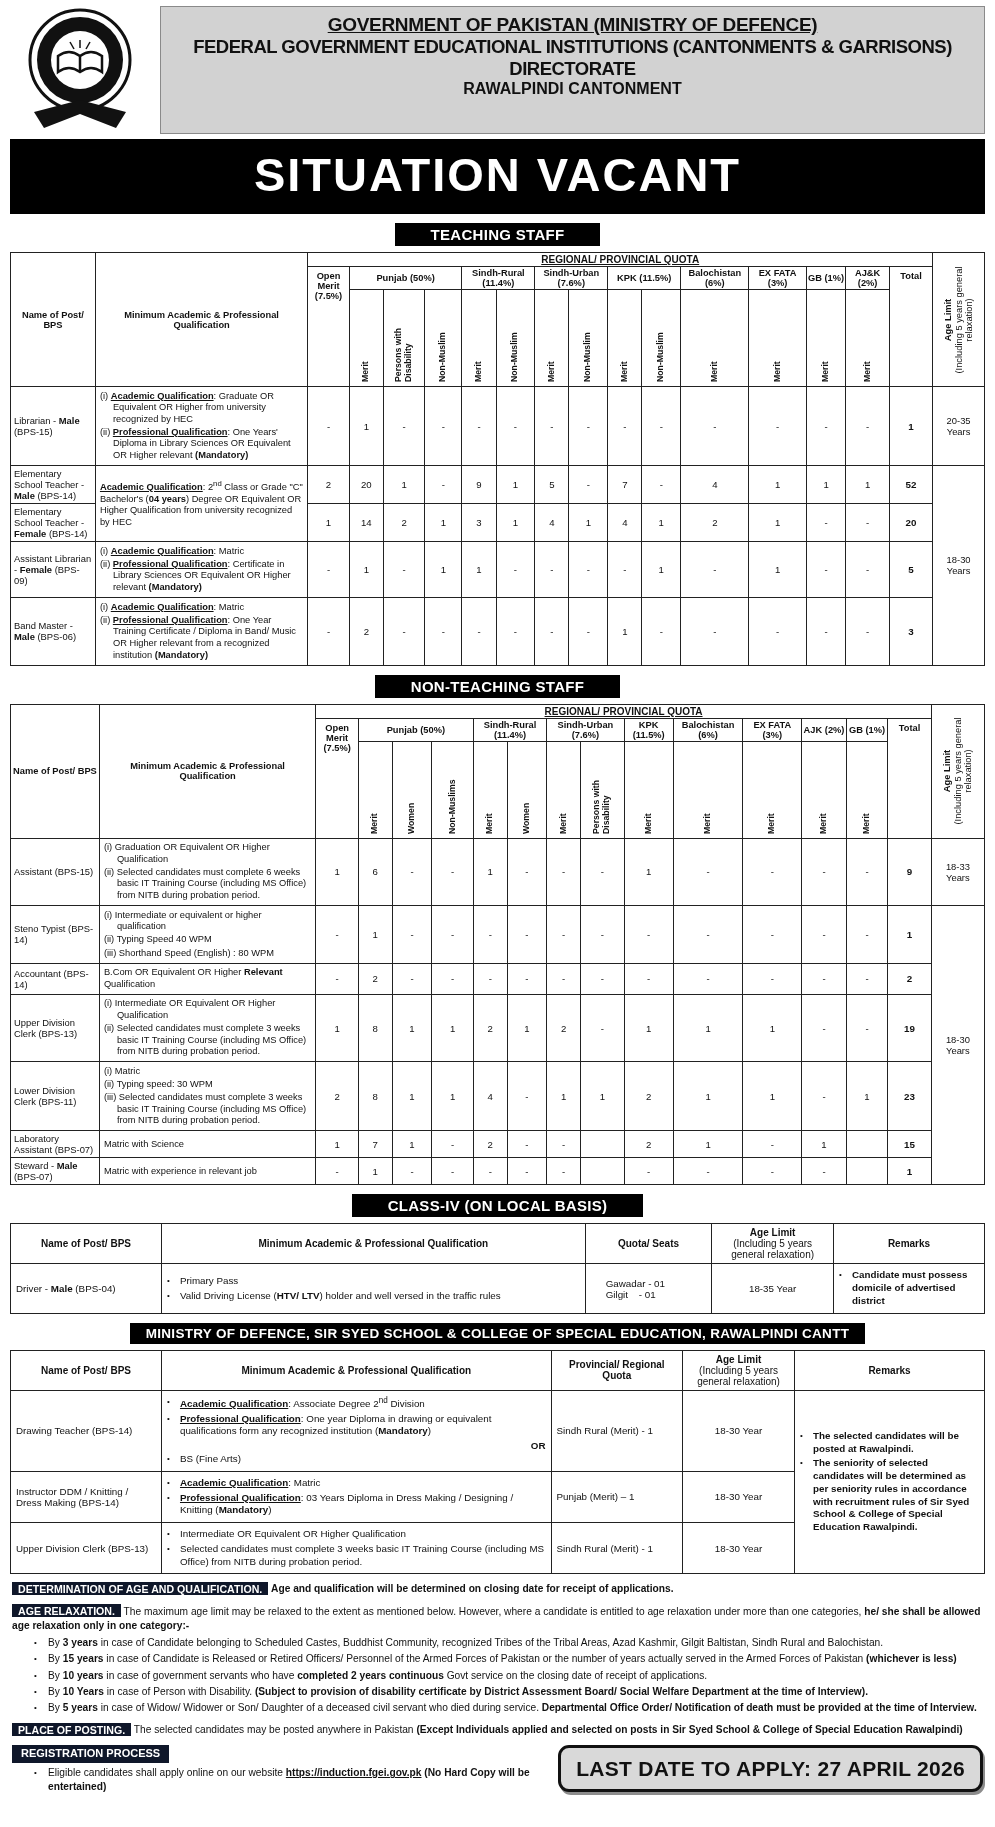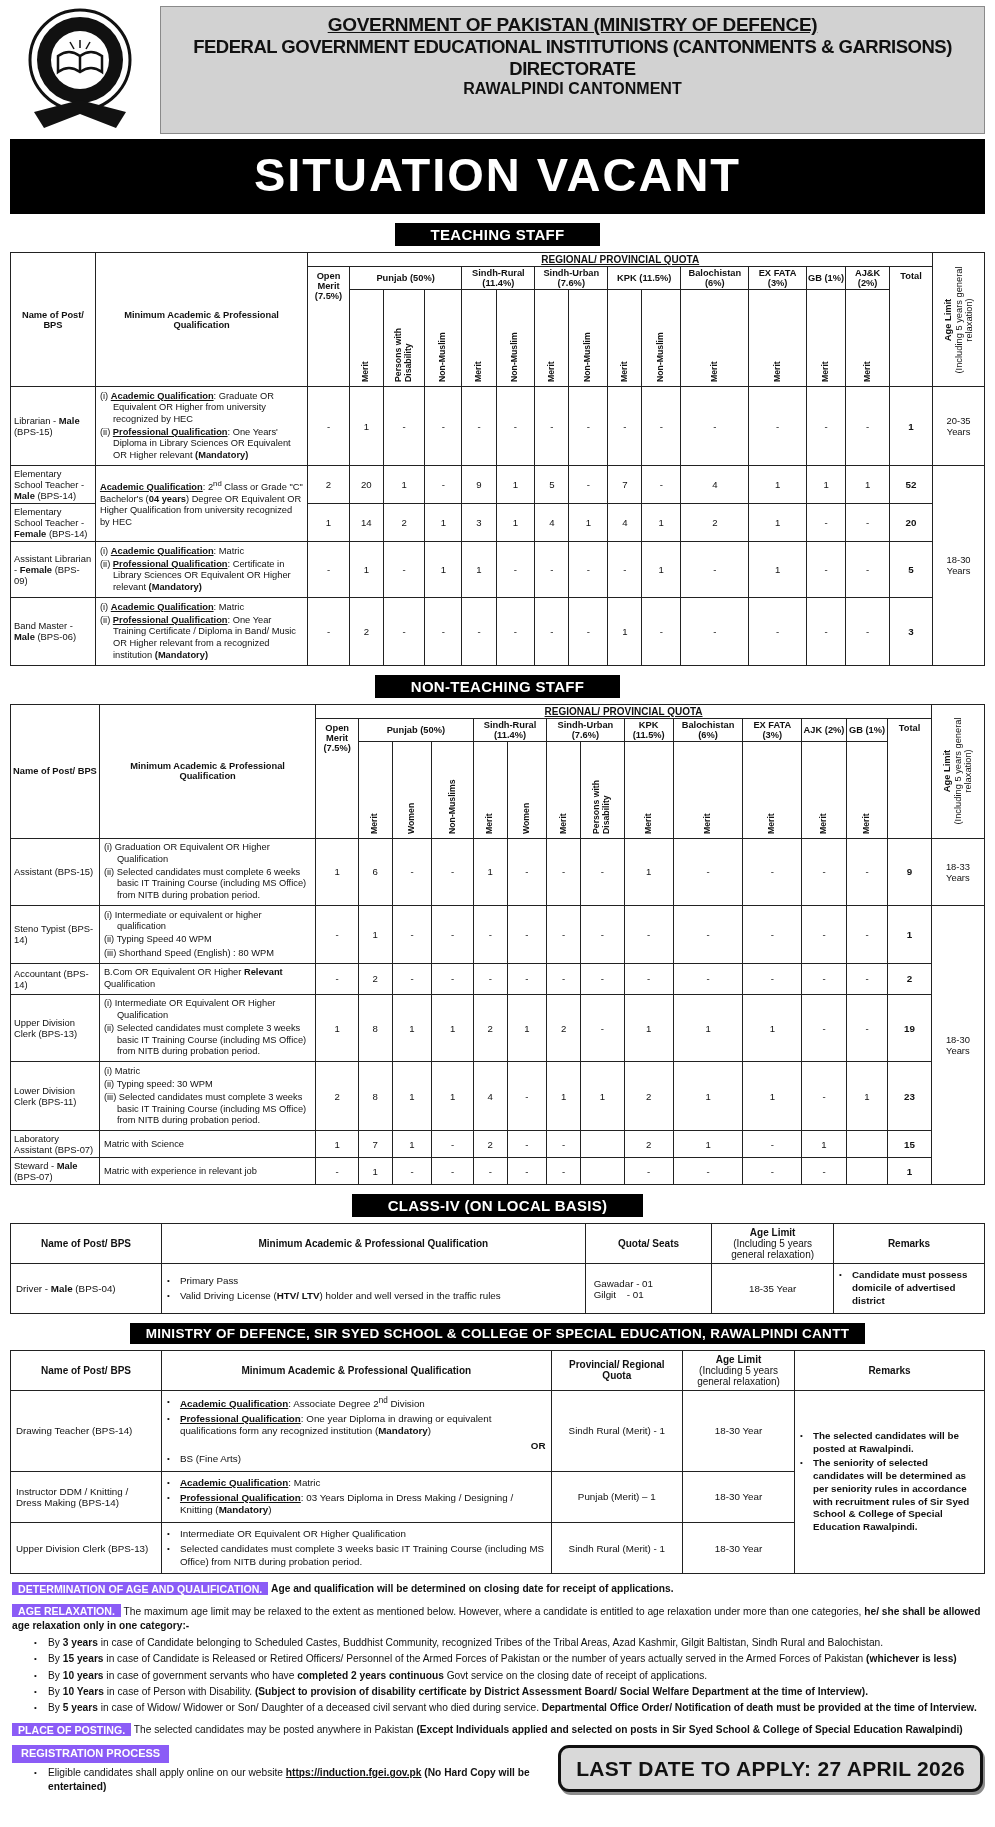--- a/index.html
+++ b/index.html
@@ -44,31 +44,31 @@
           width:148px; font-size:9.3px; line-height:1.15; text-align:center; font-weight:bold; }
   .vage .thin { font-weight:normal; }
 
   
   table.st { width:100%; border-collapse:collapse; table-layout:fixed; font-size:9.8px; }
   .st th, .st td { border:1px solid #222; padding:3px 5px; vertical-align:middle; word-wrap:break-word; }
   .st th { text-align:center; font-weight:bold; font-size:10px; }
   .st .thin { font-weight:normal; }
   .st td.post { text-align:left; }
   .st td.qual { text-align:left; }
-  .st td.quota { text-align:center; }
-  .st td.quota.left { text-align:left; padding-left:8px; }
+  .st td.quota { }
+  .st td.quota.left { text-align:left; padding-left:20px; }
   .st td.age { text-align:center; }
   .st td.remarks { text-align:left; }
   .bitem { display:flex; gap:6px; margin:2px 0; line-height:1.3; }
   .blt { flex:0 0 7px; font-size:8px; padding-top:1px; }
   .qcenter { text-align:right; font-weight:bold; margin:2px 0; }
 
   
   .note { margin:7px 2px 5px; font-size:10.2px; line-height:1.42; }
-  .nlabel { background:#8b5cf6; color:#fff; font-weight:bold; padding:0.5px 6px; font-size:10.6px; }
+  .nlabel { background:#0f172a; color:#fff; font-weight:bold; padding:0.5px 6px; font-size:10.6px; }
   .nlabel.block { display:block; width:fit-content; margin-bottom:3px; font-size:11px; padding:1.5px 9px; }
   .nb { display:flex; gap:7px; padding-left:22px; margin:2.5px 0; line-height:1.35; }
   .nb .blt { padding-top:2px; }
   .lnk { text-decoration:underline; cursor:pointer; }
   .lastdate { float:right; border:3px solid #111; border-radius:11px; background:#d9d9d9;
               font-weight:bold; font-size:21px; padding:6px 15px; margin:0 0 8px 14px;
               box-shadow:2px 3px 0 rgba(0,0,0,0.45); letter-spacing:0.3px; }
   .clear { clear:both; }
 </style>
 </head>

